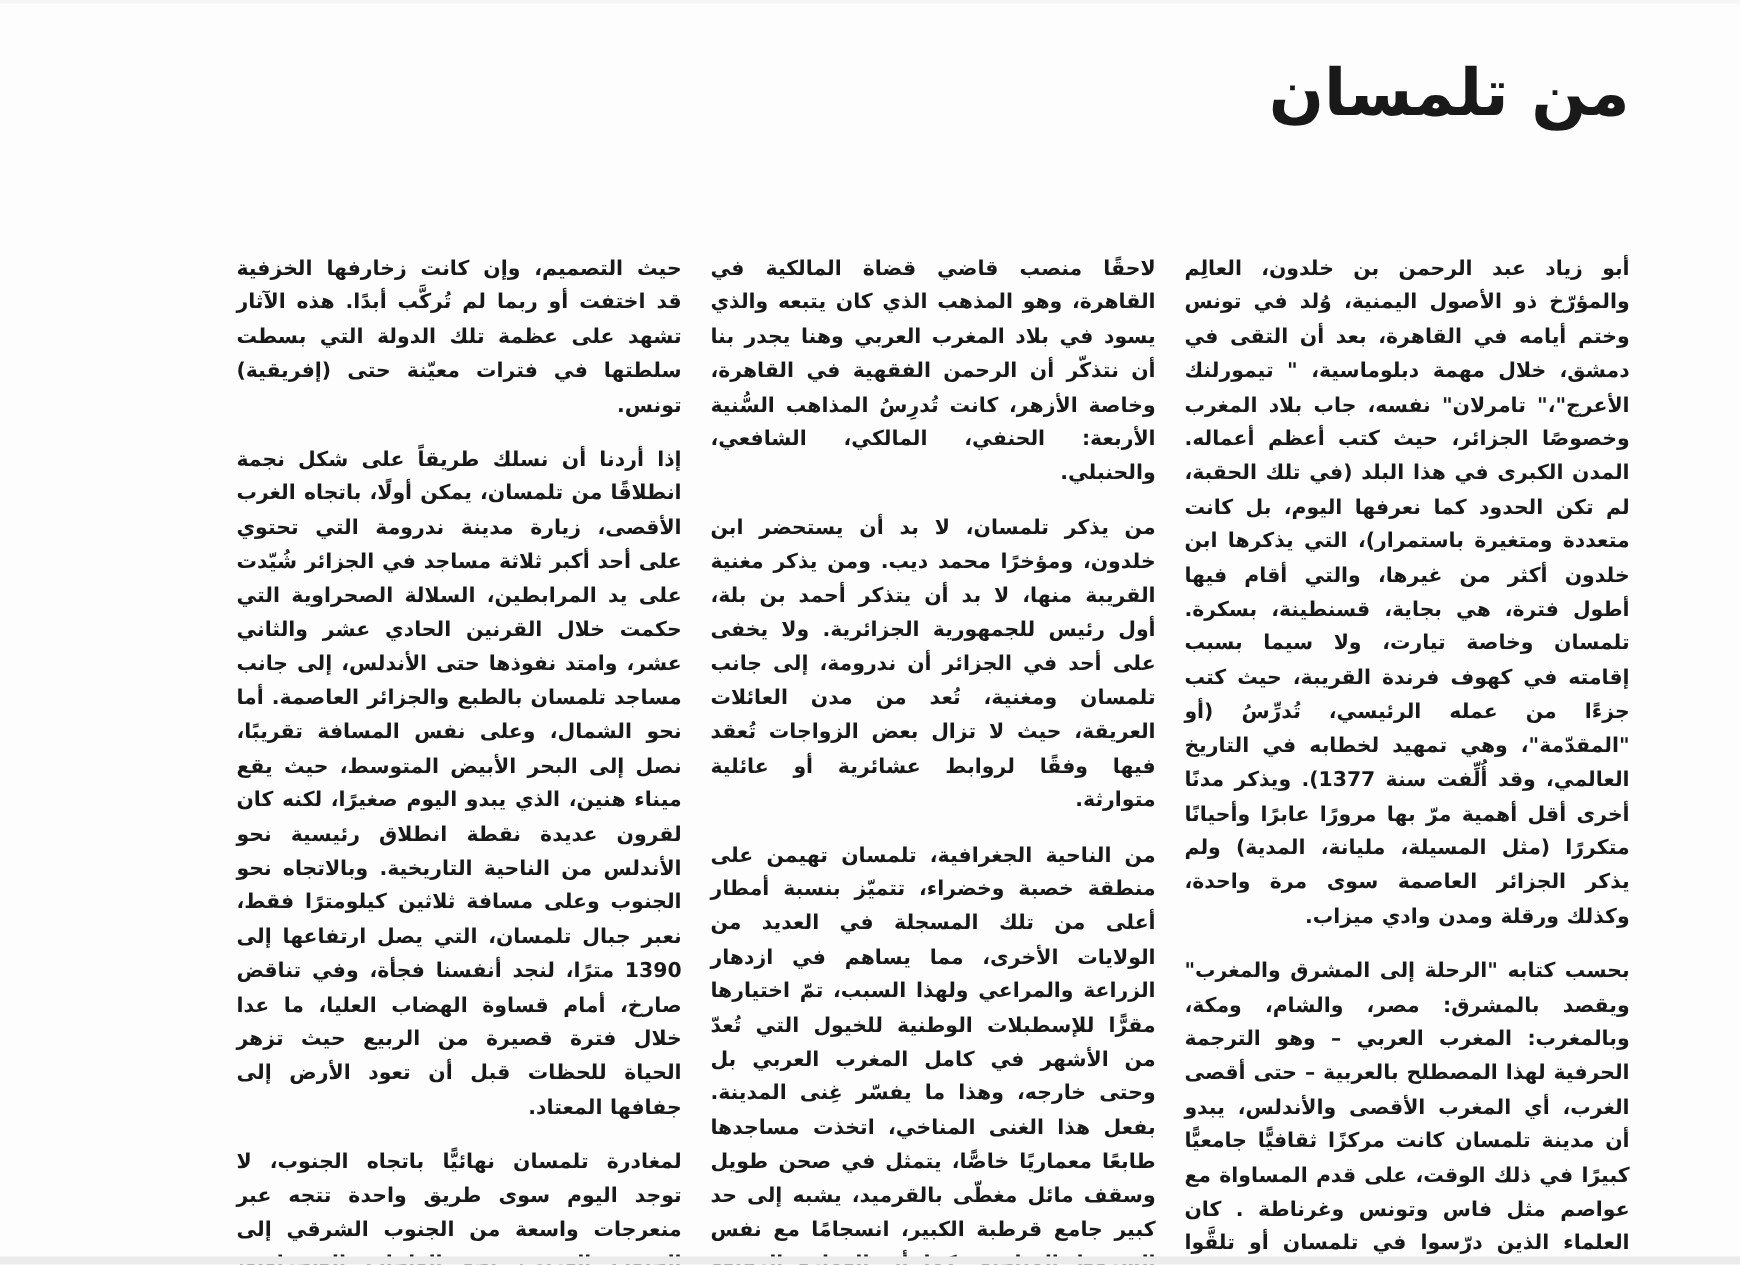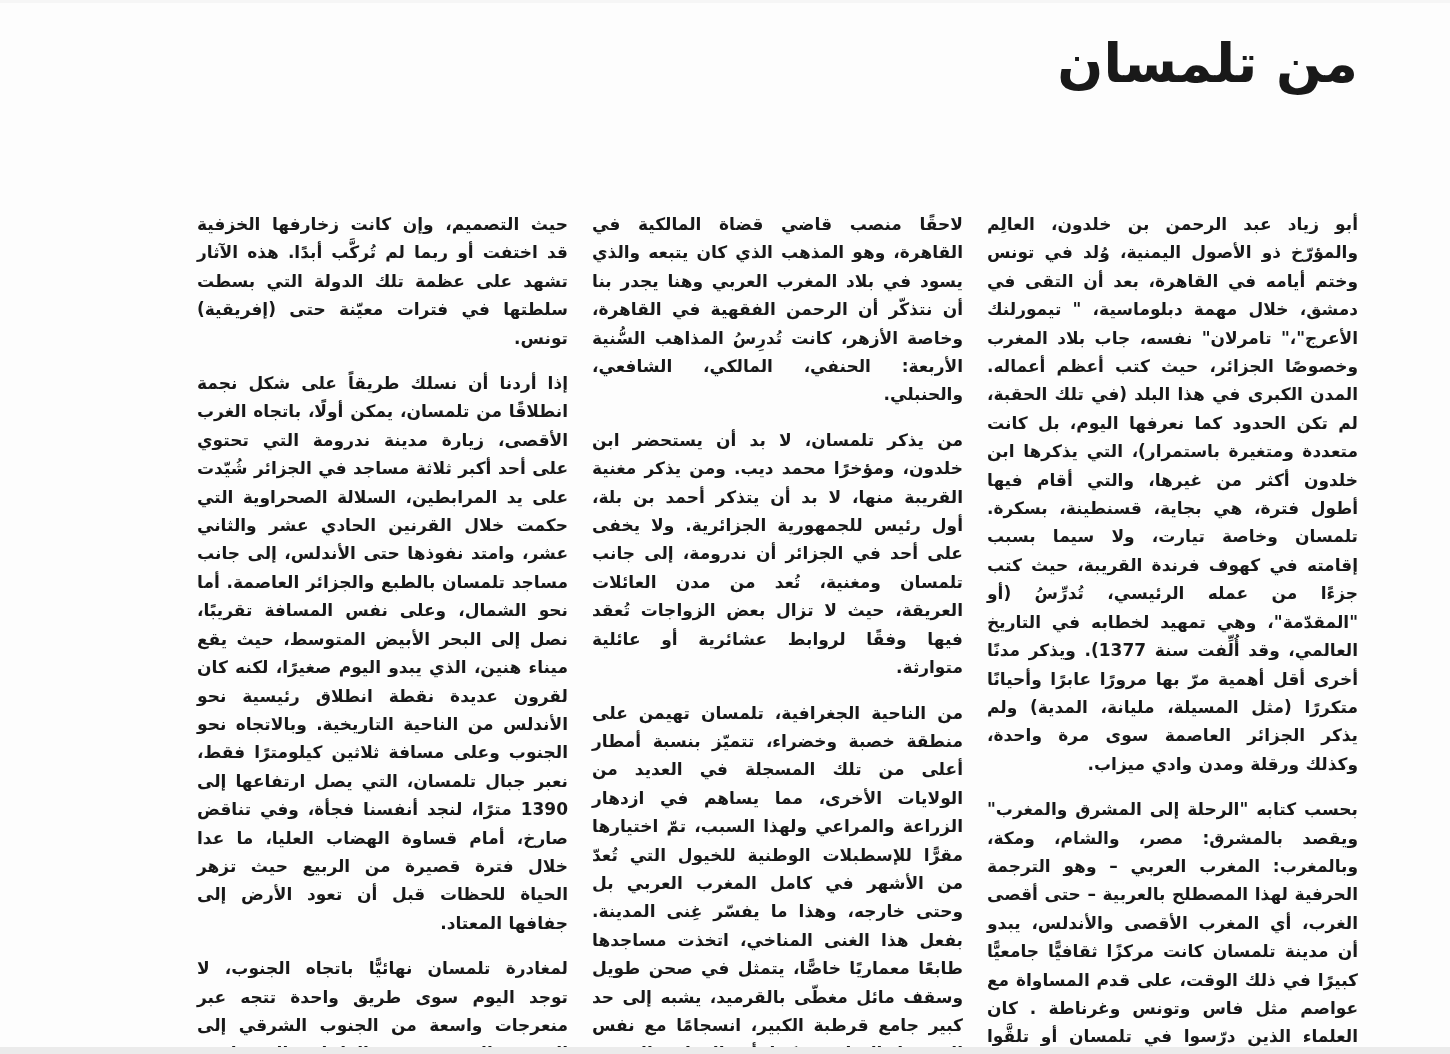--- a/index.html
+++ b/index.html
@@ -25,21 +25,21 @@
   }
   .scan-edge-bottom {
     position: absolute;
     bottom: 0; left: 0; right: 0;
     height: 7px;
     background: #ebebeb;
   }
   .masthead {
     box-sizing: border-box;
     height: 210px;
-    padding: 30px 92px 0 197px;
+    padding: 44px 92px 0 197px;
   }
   .title {
     margin: 0;
     text-align: right;
     font-size: 54px;
     line-height: 67px;
     font-weight: bold;
     letter-spacing: 0;
   }
   .title-line { display: block; }

